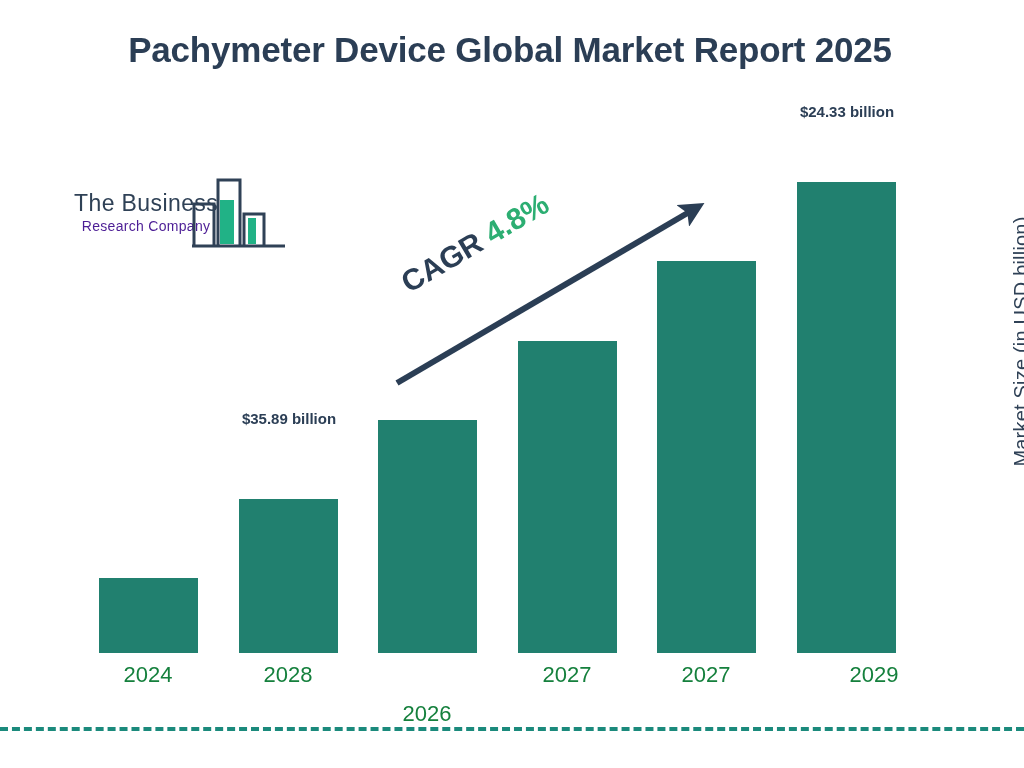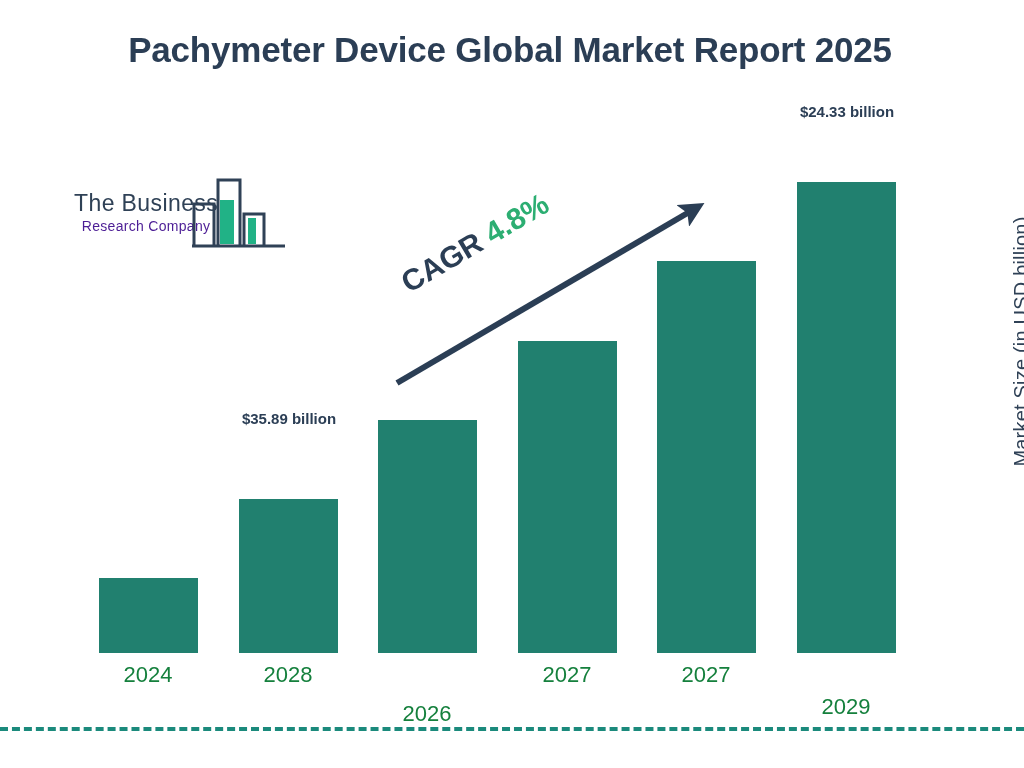--- a/index.html
+++ b/index.html
@@ -182,21 +182,21 @@
     </div>
     <div class="bar-label" style="left:776px; top:103px; width:142px;">
       <span>$24.33 billion</span>
     </div>
 
     <div class="tick-label" style="left:88px;">2024</div>
     <div class="tick-label" style="left:228px;">2028</div>
     <div class="tick-label" style="left:367px;margin-top:39px;">2026</div>
     <div class="tick-label" style="left:507px;">2027</div>
     <div class="tick-label" style="left:646px;">2027</div>
-    <div class="tick-label" style="left:786px;margin-top:32px;">2029</div>
+    <div class="tick-label" style="left:814px;">2029</div>
 
     <svg class="growth-arrow" style="position:absolute; left:0; top:0; width:1024px; height:768px; pointer-events:none;" viewBox="0 0 1024 768" xmlns="http://www.w3.org/2000/svg">
       <defs>
         <marker id="arrowhead" markerWidth="4.2" markerHeight="4.2" refX="1.6" refY="2.1" orient="auto">
           <path d="M0,0 L4.2,2.1 L0,4.2 L0.9,2.1 Z" fill="#2b3e55"></path>
         </marker>
       </defs>
       <line x1="397" y1="383" x2="691" y2="211" stroke="#2b3e55" stroke-width="6" stroke-linecap="butt" marker-end="url(#arrowhead)"></line>
     </svg>
 

